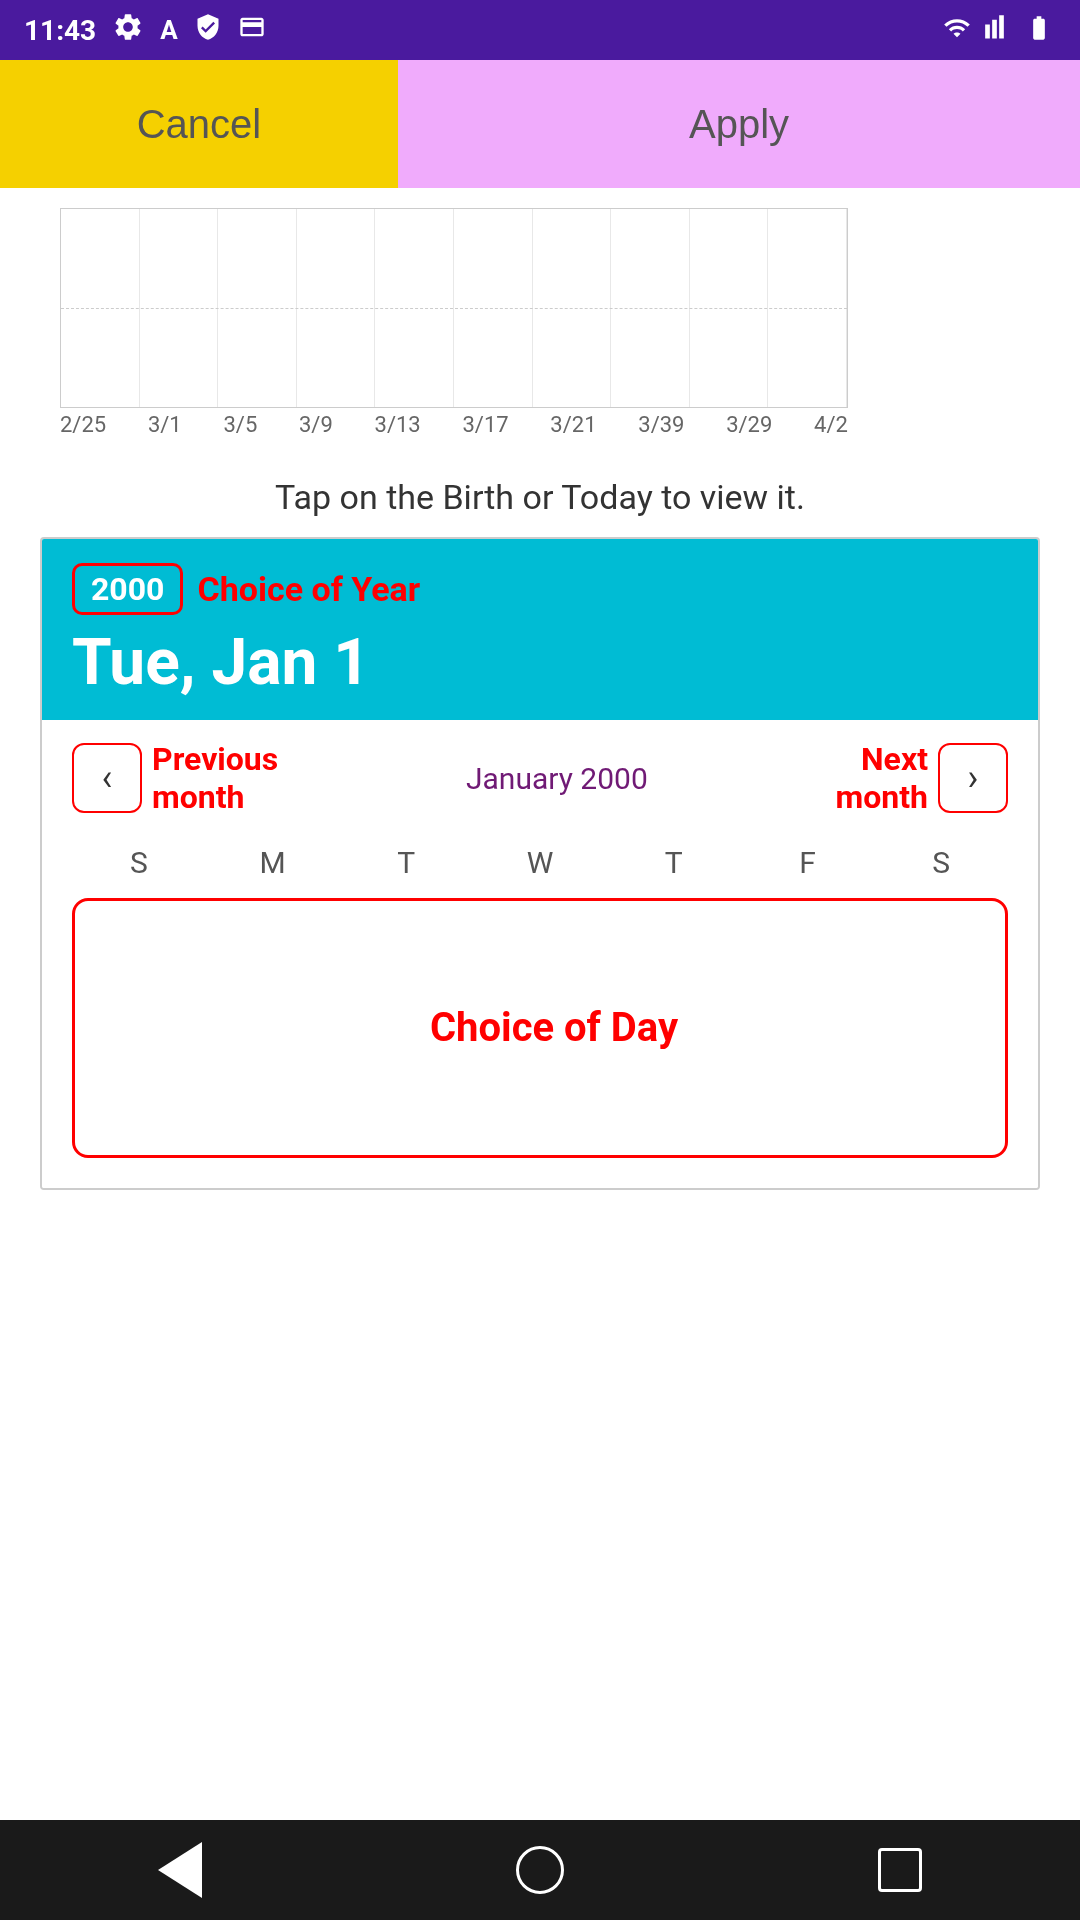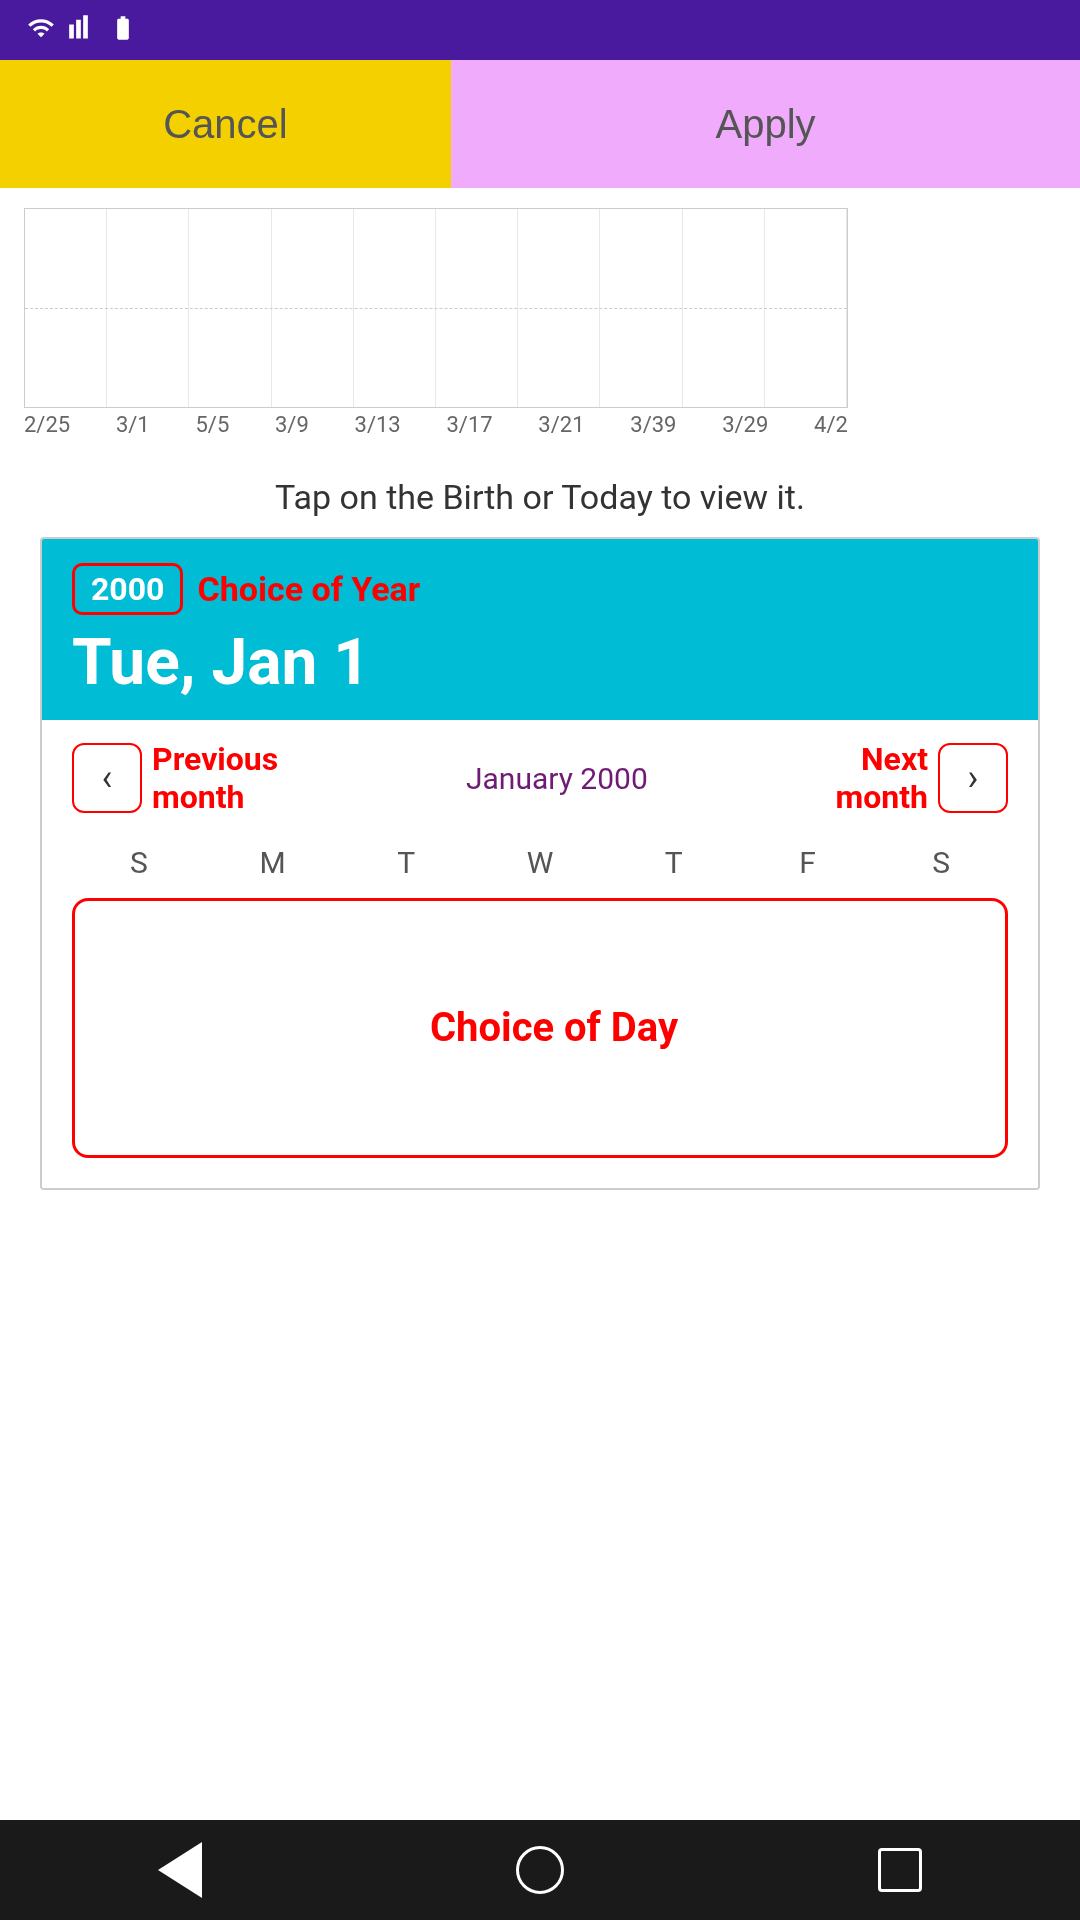--- a/index.html
+++ b/index.html
@@ -39,21 +39,21 @@
       font-size: 22px;
     }
 
     
     .action-bar {
       width: 1080px;
       height: 128px;
       display: flex;
     }
     .cancel-btn {
-      width: 451px;
+      width: 398px;
       height: 128px;
       background: #f5d000;
       display: flex;
       align-items: center;
       justify-content: center;
       font-size: 40px;
       color: #555;
       cursor: pointer;
       border: none;
       outline: none;
@@ -68,21 +68,21 @@
       font-size: 40px;
       color: #555;
       cursor: pointer;
       border: none;
       outline: none;
     }
 
     
     .chart-container {
       width: 888px;
-      padding: 20px 40px 10px 24px;
+      padding: 20px 40px 10px 60px;
       background: white;
     }
     .chart-area {
       width: 100%;
       height: 200px;
       border: 1px solid #ccc;
       position: relative;
       overflow: hidden;
     }
     .chart-dashed-line {
@@ -272,20 +272,53 @@
       height: 44px;
       border: 3px solid white;
       background: transparent;
       border-radius: 4px;
     }
   </style>
 </head>
 <body>
 
 <div class="status-bar">
+  <div class="status-left">
+    <span>11:43</span>
+
+    <span>
+      <svg width="32" height="32" viewBox="0 0 24 24" fill="white">
+        <path d="M19.14,12.94c0.04-0.3,0.06-0.61,0.06-0.94c0-0.32-0.02-0.64-0.07-0.94l2.03-1.58
+          c0.18-0.14,0.23-0.41,0.12-0.61l-1.92-3.32c-0.12-0.22-0.37-0.29-0.59-0.22l-2.39,0.96
+          c-0.5-0.38-1.03-0.7-1.62-0.94L14.4,2.81c-0.04-0.24-0.24-0.41-0.48-0.41h-3.84
+          c-0.24,0-0.43,0.17-0.47,0.41L9.25,5.35C8.66,5.59,8.12,5.92,7.63,6.29L5.24,5.33
+          c-0.22-0.08-0.47,0-0.59,0.22L2.74,8.87C2.62,9.08,2.66,9.34,2.86,9.48l2.03,1.58
+          C4.84,11.36,4.8,11.69,4.8,12s0.02,0.64,0.07,0.94l-2.03,1.58c-0.18,0.14-0.23,0.41-0.12,0.61
+          l1.92,3.32c0.12,0.22,0.37,0.29,0.59,0.22l2.39-0.96c0.5,0.38,1.03,0.7,1.62,0.94
+          l0.36,2.54c0.05,0.24,0.24,0.41,0.48,0.41h3.84c0.24,0,0.44-0.17,0.47-0.41
+          l0.36-2.54c0.59-0.24,1.13-0.56,1.62-0.94l2.39,0.96c0.22,0.08,0.47,0,0.59-0.22
+          l1.92-3.32c0.12-0.22,0.07-0.47-0.12-0.61L19.14,12.94z
+          M12,15.6c-1.98,0-3.6-1.62-3.6-3.6s1.62-3.6,3.6-3.6s3.6,1.62,3.6,3.6S13.98,15.6,12,15.6z"></path>
+      </svg>
+    </span>
+
+    <span style="font-size:26px;font-weight:bold;color:white;">A</span>
+
+    <span>
+      <svg width="28" height="28" viewBox="0 0 24 24" fill="white">
+        <path d="M12 1L3 5v6c0 5.55 3.84 10.74 9 12 5.16-1.26 9-6.45 9-12V5l-9-4zm-2 16l-4-4 1.41-1.41L10 14.17l6.59-6.59L18 9l-8 8z"></path>
+      </svg>
+    </span>
+
+    <span>
+      <svg width="28" height="28" viewBox="0 0 24 24" fill="white">
+        <path d="M20 4H4c-1.11 0-2 .89-2 2v12c0 1.11.89 2 2 2h16c1.11 0 2-.89 2-2V6c0-1.11-.89-2-2-2zm0 14H4v-6h16v6zm0-10H4V6h16v2z"></path>
+      </svg>
+    </span>
+  </div>
   <div class="status-icons">
 
     <span>
       <svg width="34" height="28" viewBox="0 0 24 24" fill="white">
         <path d="M1 9l2 2c4.97-4.97 13.03-4.97 18 0l2-2C16.93 2.93 7.08 2.93 1 9zm8 8l3 3 3-3c-1.65-1.66-4.34-1.66-6 0zm-4-4l2 2c2.76-2.76 7.24-2.76 10 0l2-2C15.14 9.14 8.87 9.14 5 13z"></path>
       </svg>
     </span>
 
     <span>
       <svg width="28" height="28" viewBox="0 0 24 24" fill="white">
@@ -318,21 +351,21 @@
       <div class="chart-col"></div>
       <div class="chart-col"></div>
       <div class="chart-col"></div>
       <div class="chart-col"></div>
     </div>
     <div class="chart-dashed-line"></div>
   </div>
   <div class="chart-labels">
     <span>2/25</span>
     <span>3/1</span>
-    <span>5/5</span>
+    <span>3/5</span>
     <span>3/9</span>
     <span>3/13</span>
     <span>3/17</span>
     <span>3/21</span>
     <span>3/39</span>
     <span>3/29</span>
     <span>4/2</span>
   </div>
 </div>
 

